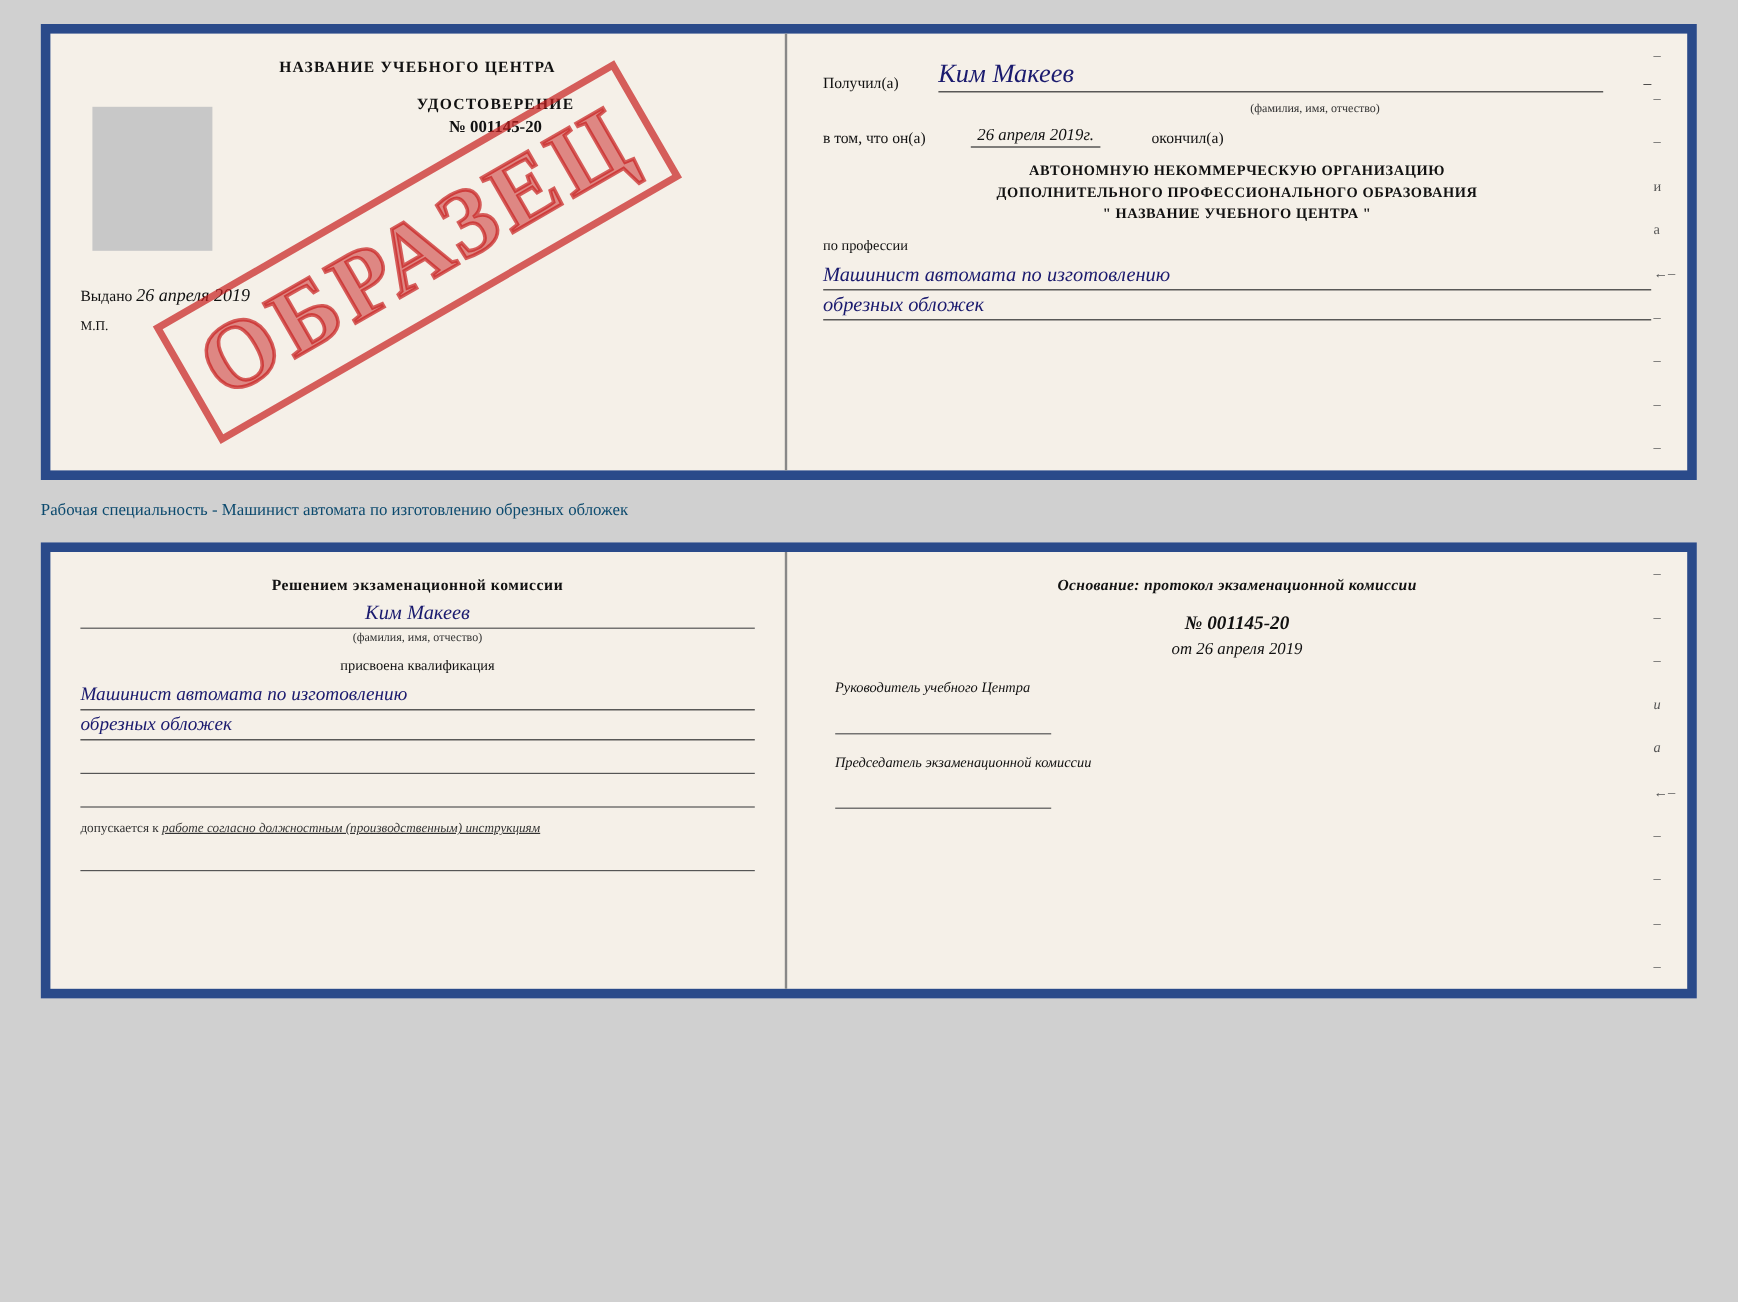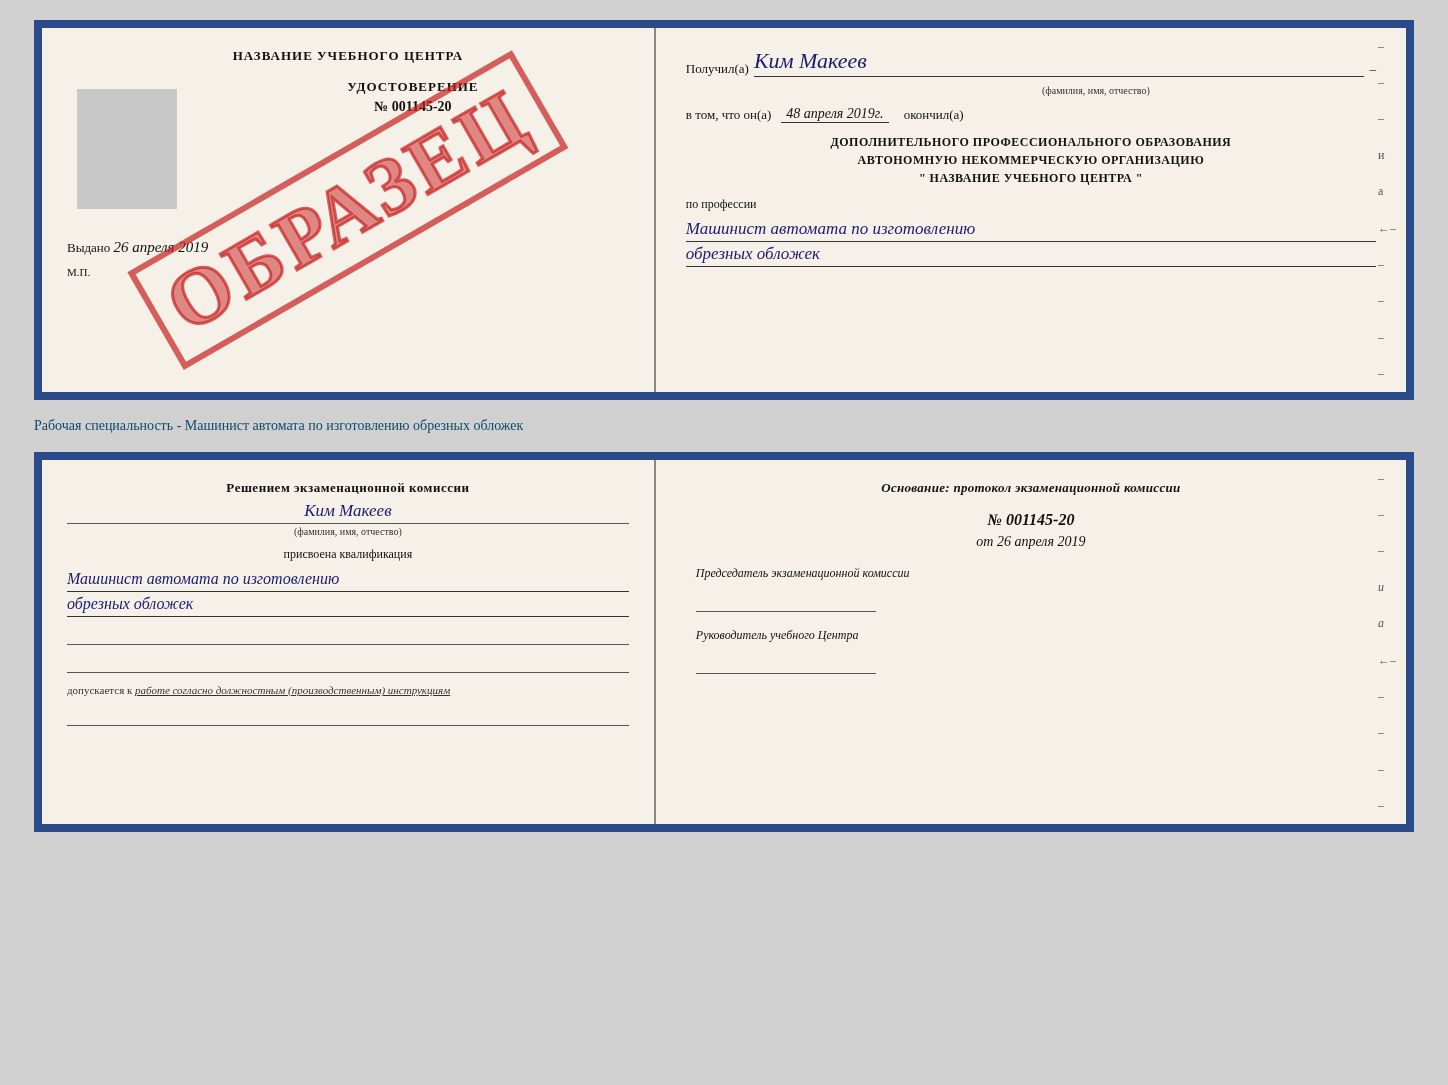--- a/index.html
+++ b/index.html
@@ -117,20 +117,21 @@
       white-space: nowrap;
     }
 
     
     .field-row {
       display: flex;
       align-items: flex-end;
       margin-bottom: 8px;
       font-size: 13px;
       color: #111;
+      gap: 28px;
     }
 
     .field-label {
       white-space: nowrap;
       margin-right: 5px;
     }
 
     .field-value {
       font-style: italic;
       font-family: 'Palatino Linotype', Palatino, serif;
@@ -396,27 +397,27 @@
 
       <div class="field-row">
         <span class="field-label">Получил(а)</span>
         <span class="field-value handwritten-name">Ким Макеев</span>
         <span style="margin-left:5px; font-size:13px;">–</span>
       </div>
       <span class="field-subtext" style="margin-left:130px;">(фамилия, имя, отчество)</span>
 
       <div class="field-row" style="margin-top:10px;">
         <span class="field-label">в том, что он(а)</span>
-        <span class="date-line" style="border-bottom:1px solid #333; padding: 0 5px; margin: 0 5px;">48 апреля 2019г.</span>
+        <span class="date-line" style="border-bottom:1px solid #333; padding: 0 5px; margin: 0 5px;">26 апреля 2019г.</span>
         <span class="okonchl-label">окончил(а)</span>
       </div>
 
       <div class="org-text">
+        <div>АВТОНОМНУЮ НЕКОММЕРЧЕСКУЮ ОРГАНИЗАЦИЮ</div>
         <div>ДОПОЛНИТЕЛЬНОГО ПРОФЕССИОНАЛЬНОГО ОБРАЗОВАНИЯ</div>
-        <div>АВТОНОМНУЮ НЕКОММЕРЧЕСКУЮ ОРГАНИЗАЦИЮ</div>
         <div>"  НАЗВАНИЕ УЧЕБНОГО ЦЕНТРА  "</div>
       </div>
 
       <div class="po-professii">по профессии</div>
       <span class="profession-value">Машинист автомата по изготовлению</span>
       <span class="profession-value">обрезных обложек</span>
 
       <div class="right-side-dashes">
         <span>–</span>
         <span>–</span>
@@ -459,26 +460,26 @@
       <div class="osnovanie-text">Основание: протокол экзаменационной комиссии</div>
 
       <div class="protocol-number">№ 001145-20</div>
 
       <div class="ot-date">
         <span>от</span>
         <span>26 апреля 2019</span>
       </div>
 
       <div class="signature-block">
+        <div class="signature-label">Руководитель учебного Центра</div>
+        <span class="signature-line"></span>
+      </div>
+
+      <div class="signature-block">
         <div class="signature-label">Председатель экзаменационной комиссии</div>
-        <span class="signature-line"></span>
-      </div>
-
-      <div class="signature-block">
-        <div class="signature-label">Руководитель учебного Центра</div>
         <span class="signature-line"></span>
       </div>
 
       <div class="right-dashes-bottom">
         <span>–</span>
         <span>–</span>
         <span>–</span>
         <span>и</span>
         <span>а</span>
         <span>←–</span>

